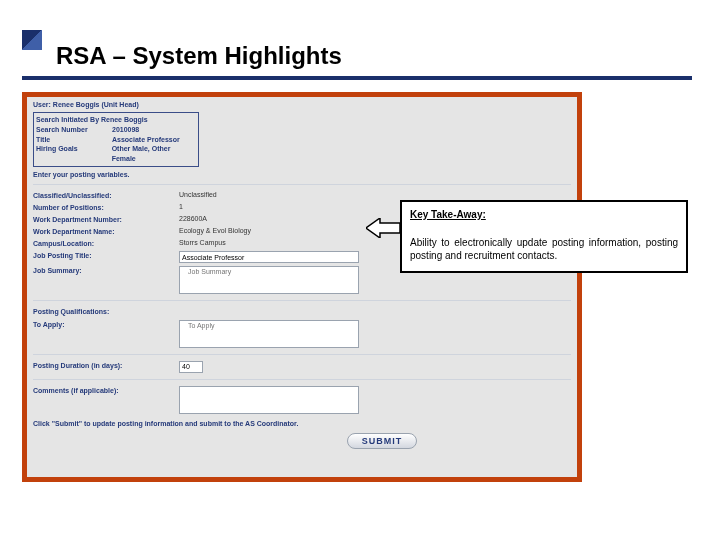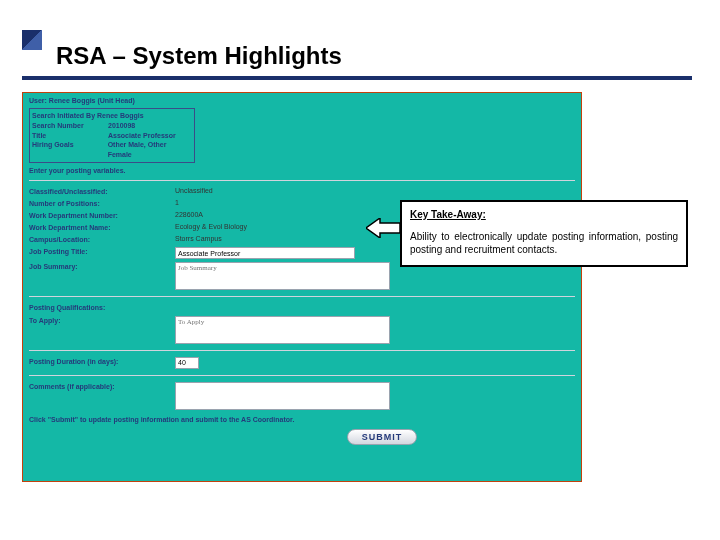--- a/index.html
+++ b/index.html
@@ -44,23 +44,23 @@
     width: 670px;
     height: 4px;
     background: #1a2f6b;
   }
   .shot {
     position: absolute;
     top: 92px;
     left: 22px;
     width: 560px;
     height: 390px;
-    border: 1px solid #c2410c;
-    box-sizing: border-box;
-    background: #14b8a6;
+    border: 5px solid #c2410c;
+    box-sizing: border-box;
+    background: #e5e5e5;
     overflow: hidden;
     font-size: 7px;
     color: #253a7a;
   }
   .u-line {
     color: #253a7a;
     font-weight: bold;
     margin: 4px 6px;
   }
   .info-box {
@@ -90,29 +90,29 @@
     font-family: inherit;
     font-size: 7px;
     border: 1px solid #9aa3af;
     background: #fff;
     padding: 1px 2px;
     box-sizing: border-box;
   }
   .finput.small { width: 180px; height: 12px; }
   .finput.num { width: 24px; height: 12px; }
   .ftextarea {
-    font-family: Liberation Serif, serif;
+    font-family: Liberation Sans, sans-serif;
     font-size: 7px;
     border: 1px solid #9aa3af;
     background: #fff;
-    width: 215px;
+    width: 180px;
     height: 28px;
     resize: none;
     box-sizing: border-box;
-    padding: 1px 2px;
+    padding: 1px 8px;
     color: #777;
   }
   .hint-line {
     font-weight: bold;
     font-size: 7px;
     margin: 6px 6px 4px 6px;
   }
   .submit-wrap { text-align: center; margin: 6px 0 0 160px; }
   .submit-btn {
     display: inline-block;
@@ -135,21 +135,21 @@
     border: 2px solid #000;
     background: #fff;
     padding: 6px 8px 8px 8px;
     font-size: 10px;
     line-height: 1.35;
     color: #000;
   }
   .callout .kta {
     font-weight: bold;
     text-decoration: underline;
-    margin-bottom: 8px;
+    margin-bottom: 14px;
   }
   .callout .body {
     text-align: justify;
   }
   .arrow {
     position: absolute;
     top: 218px;
     left: 366px;
     width: 34px;
     height: 20px;

